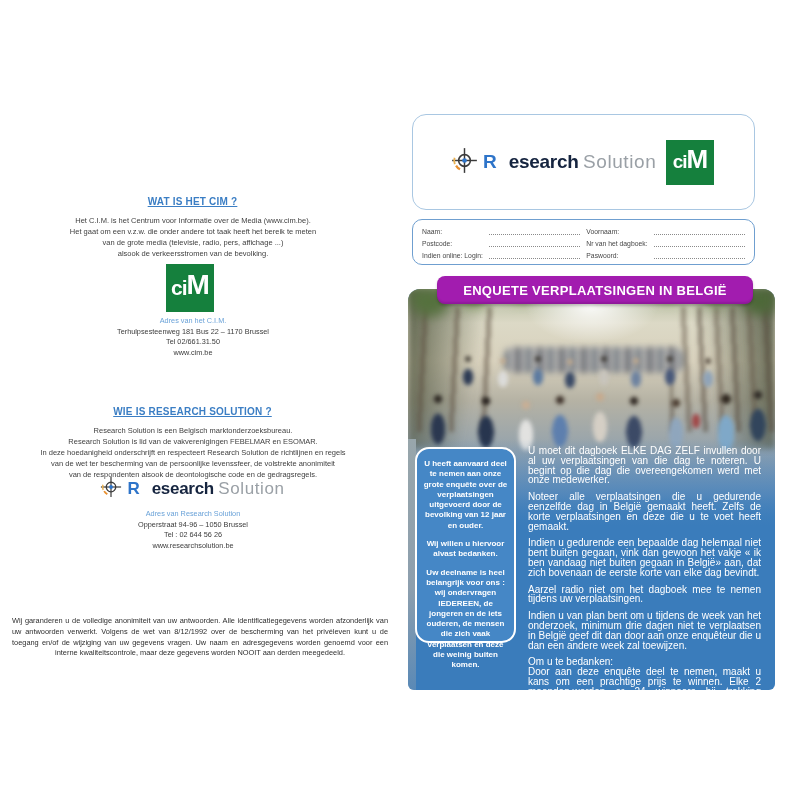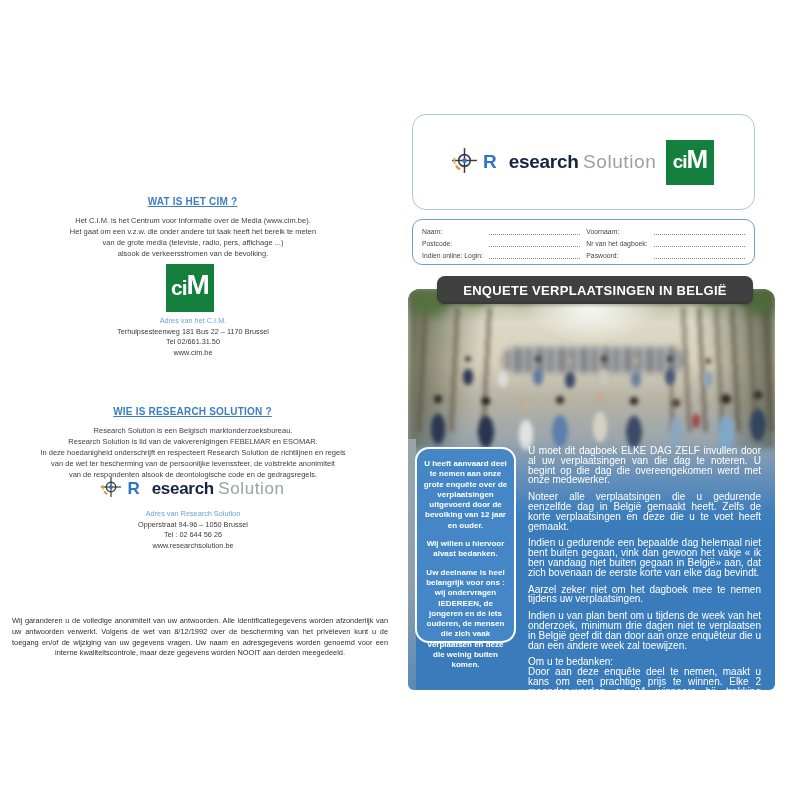--- a/index.html
+++ b/index.html
@@ -52,21 +52,21 @@
   #cim-logo-card .ci{font-size:19px;}
   #cim-logo-card .m{font-size:26px;margin-top:-6px;}
   .form-card{position:absolute;left:4px;top:219px;width:343px;height:46px;
     background:#fff;border:1.6px solid #6f9fd0;border-radius:10px;
     box-sizing:border-box;padding:7px 9px 5px 9px;
     display:grid;grid-template-columns:auto 1fr auto 1fr;
     column-gap:6px;row-gap:4px;align-items:end;
     font-size:6.8px;color:#474747;}
   .dotline{border-bottom:1px dotted #8a8a8a;height:6px;}
   .banner{position:absolute;left:29px;top:276px;width:316px;height:28px;
-    background:#404040;border-radius:8px;z-index:6;
+    background:#a21caf;border-radius:8px;z-index:6;
     display:flex;align-items:center;justify-content:center;
     color:#fff;font-weight:700;font-size:13px;letter-spacing:.3px;
     box-shadow:0 2px 3px rgba(0,0,0,.22), inset 0 -2px 2px rgba(0,0,0,.12);}
   .main-panel{position:absolute;left:0;top:289px;width:367px;height:401px;
     background:#3a7cbb;border-radius:12px 12px 6px 6px;overflow:hidden;}
   
   .photo{position:absolute;left:0;top:0;width:367px;height:245px;}
   .ph{position:absolute;left:0;top:0;right:0;bottom:0;}
   .ph-base{background:
     radial-gradient(ellipse 95px 55px at 50% 16px, rgba(255,255,255,.95), rgba(255,255,255,0) 70%),
@@ -249,19 +249,19 @@
     <div class="intro-box">
       <p>U heeft aanvaard deel te nemen aan onze grote enquête over de verplaatsingen uitgevoerd door de bevolking van 12 jaar en ouder.</p>
       <p>Wij willen u hiervoor alvast bedanken.</p>
       <p>Uw deelname is heel belangrijk voor ons : wij ondervragen IEDEREEN, de jongeren en de iets ouderen, de mensen die zich vaak verplaatsen en deze die weinig buiten komen.</p>
     </div>
 
     <div class="instructions">
       <p>U moet dit dagboek ELKE DAG ZELF invullen door al uw verplaatsingen van die dag te noteren. U begint op die dag die overeengekomen werd met onze medewerker.</p>
       <p>Noteer alle verplaatsingen die u gedurende eenzelfde dag in België gemaakt heeft. Zelfs de korte verplaatsingen en deze die u te voet heeft gemaakt.</p>
       <p>Indien u gedurende een bepaalde dag helemaal niet bent buiten gegaan, vink dan gewoon het vakje « ik ben vandaag niet buiten gegaan in België» aan, dat zich bovenaan de eerste korte van elke dag bevindt.</p>
-      <p>Aarzel zeker niet om het dagboek mee te nemen tijdens uw verplaatsingen.</p>
+      <p>Aarzel radio niet om het dagboek mee te nemen tijdens uw verplaatsingen.</p>
       <p>Indien u van plan bent om u tijdens de week van het onderzoek, minimum drie dagen niet te verplaatsen in België geef dit dan door aan onze enquêteur die u dan een andere week zal toewijzen.</p>
       <p class="thanks-h">Om u te bedanken:</p>
       <p>Door aan deze enquête deel te nemen, maakt u kans om een prachtige prijs te winnen. Elke 2 maanden,worden er 24 winnaars bij trekking bepaald. Zij krijgen een cadeaubon die varieert tussen 20 € en 250 €.</p>
     </div>
   </div>
 </div>
 
 </body></html>

